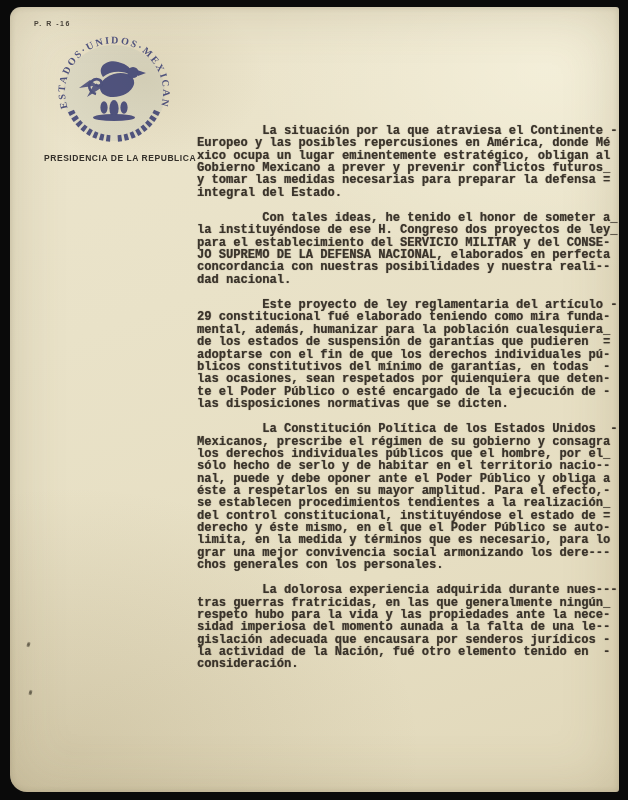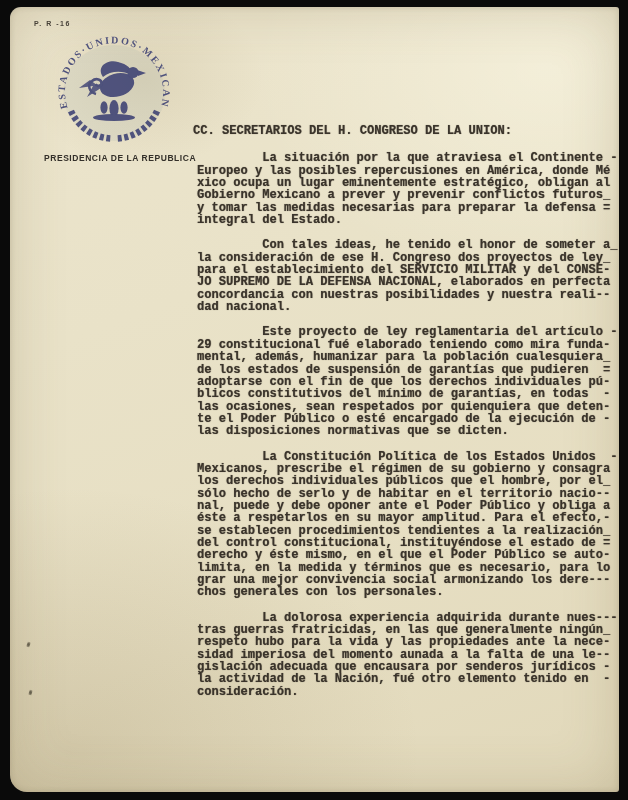--- a/index.html
+++ b/index.html
@@ -98,30 +98,29 @@
         <ellipse cx="53" cy="71.5" rx="3.6" ry="6.2" fill="#3a3f73"></ellipse>
         <ellipse cx="73" cy="71.5" rx="3.6" ry="6.2" fill="#3a3f73"></ellipse>
         <ellipse cx="63" cy="81.5" rx="21" ry="3.6" fill="#3a3f73"></ellipse>
       </g>
     </g>
   </svg>
 
   <div class="letterhead-caption">PRESIDENCIA DE LA REPUBLICA</div>
 
   <div class="body-col">
-    <div class="typewriter salutation">CC. SECRETARIOS DEL H. CONGRESO DE LA UNION:</div>
     <div>
         <p class="typewriter para">         La situación por la que atraviesa el Continente -
 Europeo y las posibles repercusiones en América, donde Mé
 xico ocupa un lugar eminentemente estratégico, obligan al
 Gobierno Mexicano a prever y prevenir conflictos futuros_
 y tomar las medidas necesarias para preparar la defensa =
 integral del Estado.</p>
         <p class="typewriter para">         Con tales ideas, he tenido el honor de someter a_
-la consideración de ese H. Congreso dos proyectos de ley_
+la instituyéndose de ese H. Congreso dos proyectos de ley_
 para el establecimiento del SERVICIO MILITAR y del CONSE-
 JO SUPREMO DE LA DEFENSA NACIONAL, elaborados en perfecta
 concordancia con nuestras posibilidades y nuestra reali--
 dad nacional.</p>
         <p class="typewriter para">         Este proyecto de ley reglamentaria del artículo -
 29 constitucional fué elaborado teniendo como mira funda-
 mental, además, humanizar para la población cualesquiera_
 de los estados de suspensión de garantías que pudieren  =
 adoptarse con el fin de que los derechos individuales pú-
 blicos constitutivos del mínimo de garantías, en todas  -

